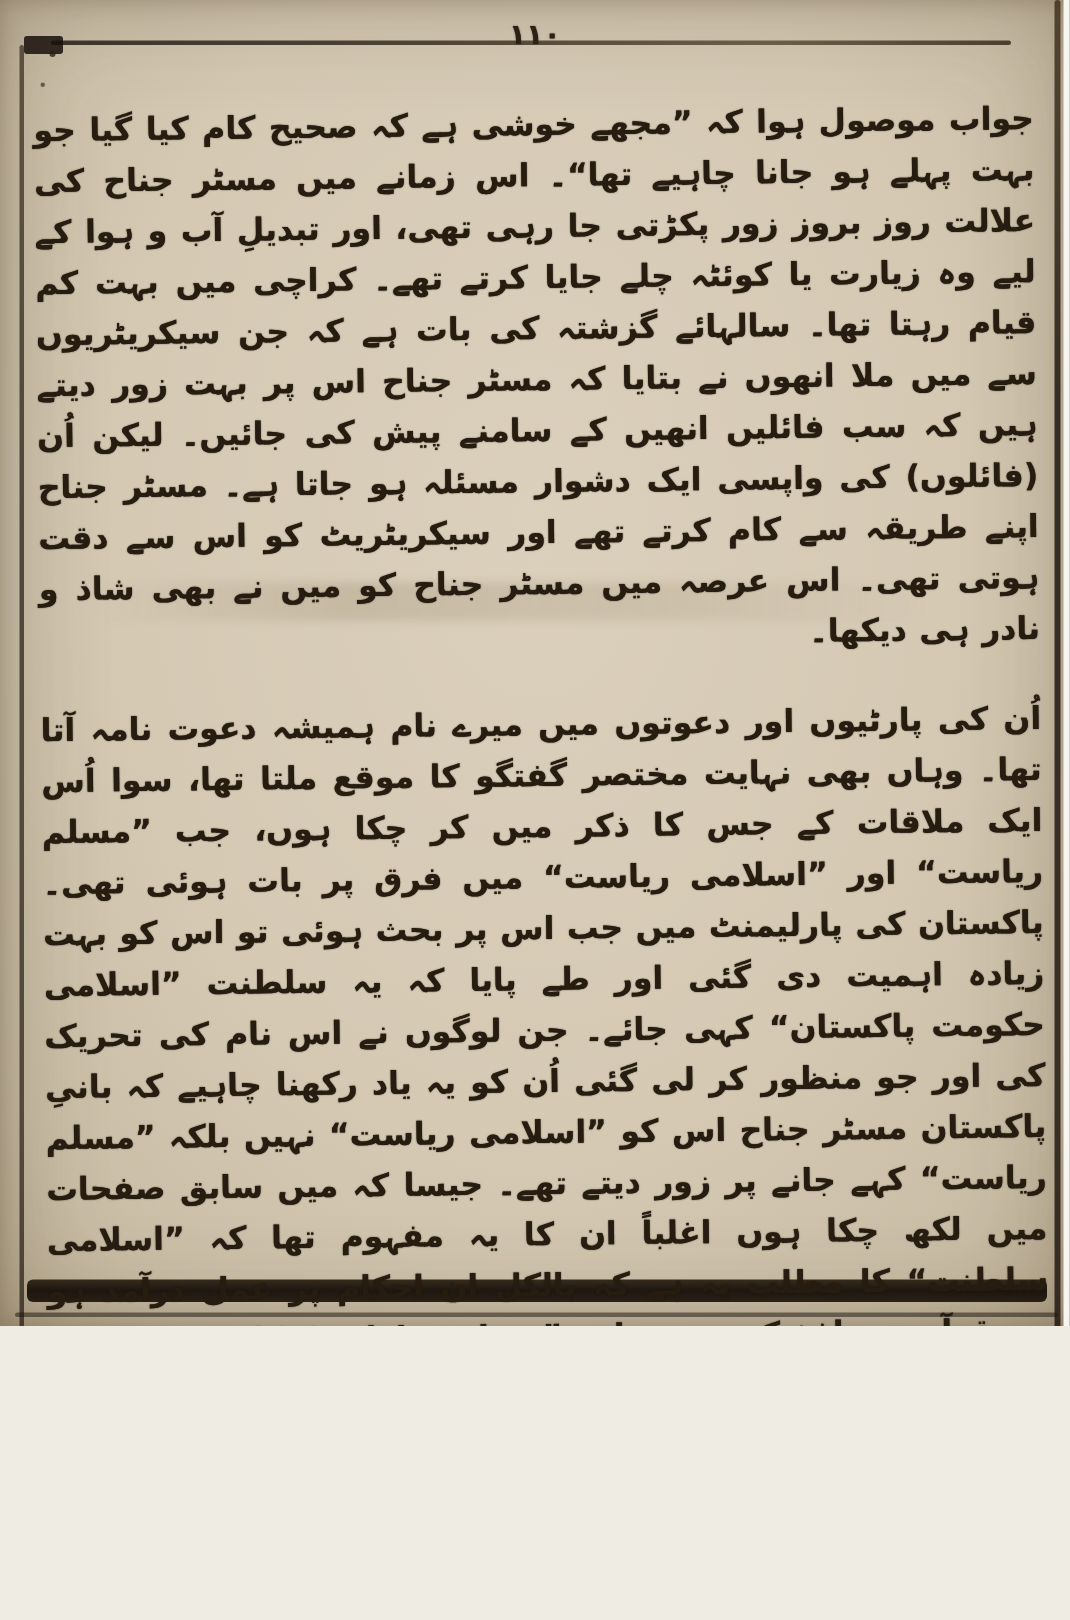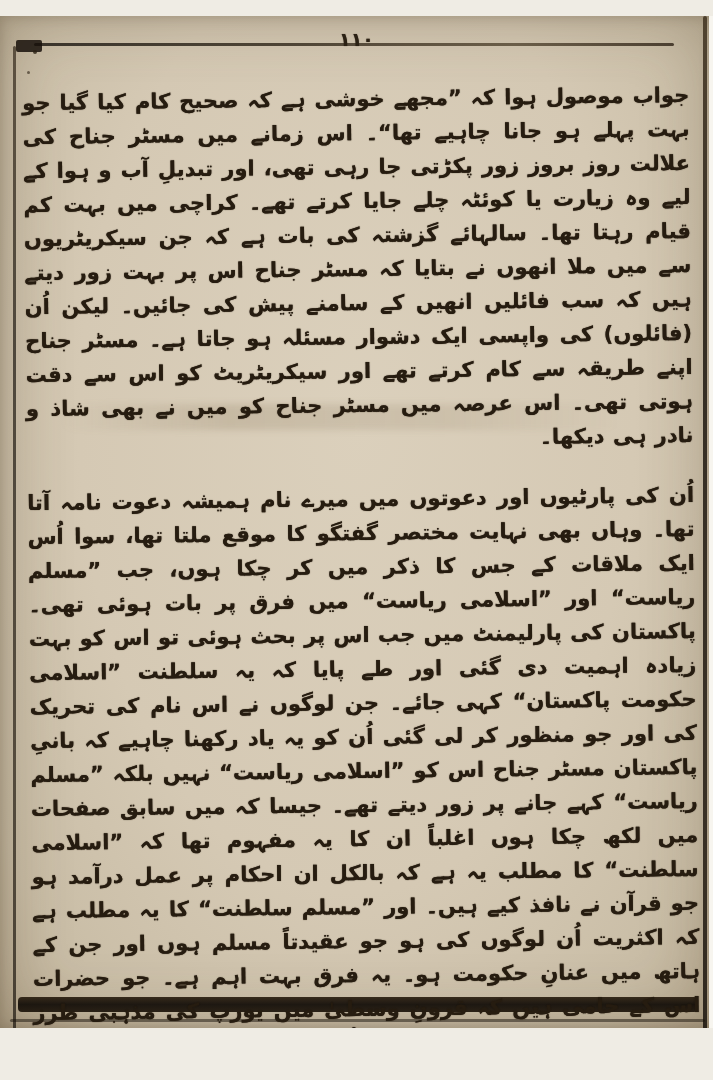--- a/index.html
+++ b/index.html
@@ -1,19 +1,19 @@
 <!DOCTYPE html>
 <html lang="ur" dir="rtl"><head>
 <meta charset="utf-8">
 <style>
   html,body{margin:0;padding:0;background:#efece4;}
   .scan{
     position:relative;
-    width:713px;height:1012px;
-    margin:16px auto;
+    width:713px;height:884px;
+    margin:0 auto;
     overflow:hidden;
     background:
       radial-gradient(ellipse at 50% 40%, #dbd0bc 0%, #d5c9b4 55%, #c9bda6 85%, #bcae95 100%);
     box-shadow: inset 0 0 70px rgba(70,52,28,.30), inset 0 0 14px rgba(60,45,25,.25);
     font-family:"DejaVu Sans", sans-serif;
   }
   
   .edge{position:absolute;background:#17110a;border-radius:2px;}
   .edge-top{left:34px;top:27px;width:640px;height:3px;opacity:.75;
     background:linear-gradient(to right,#0d0905 0%,#241a0e 40%,#4a3c28 75%,#24180c 100%);}

